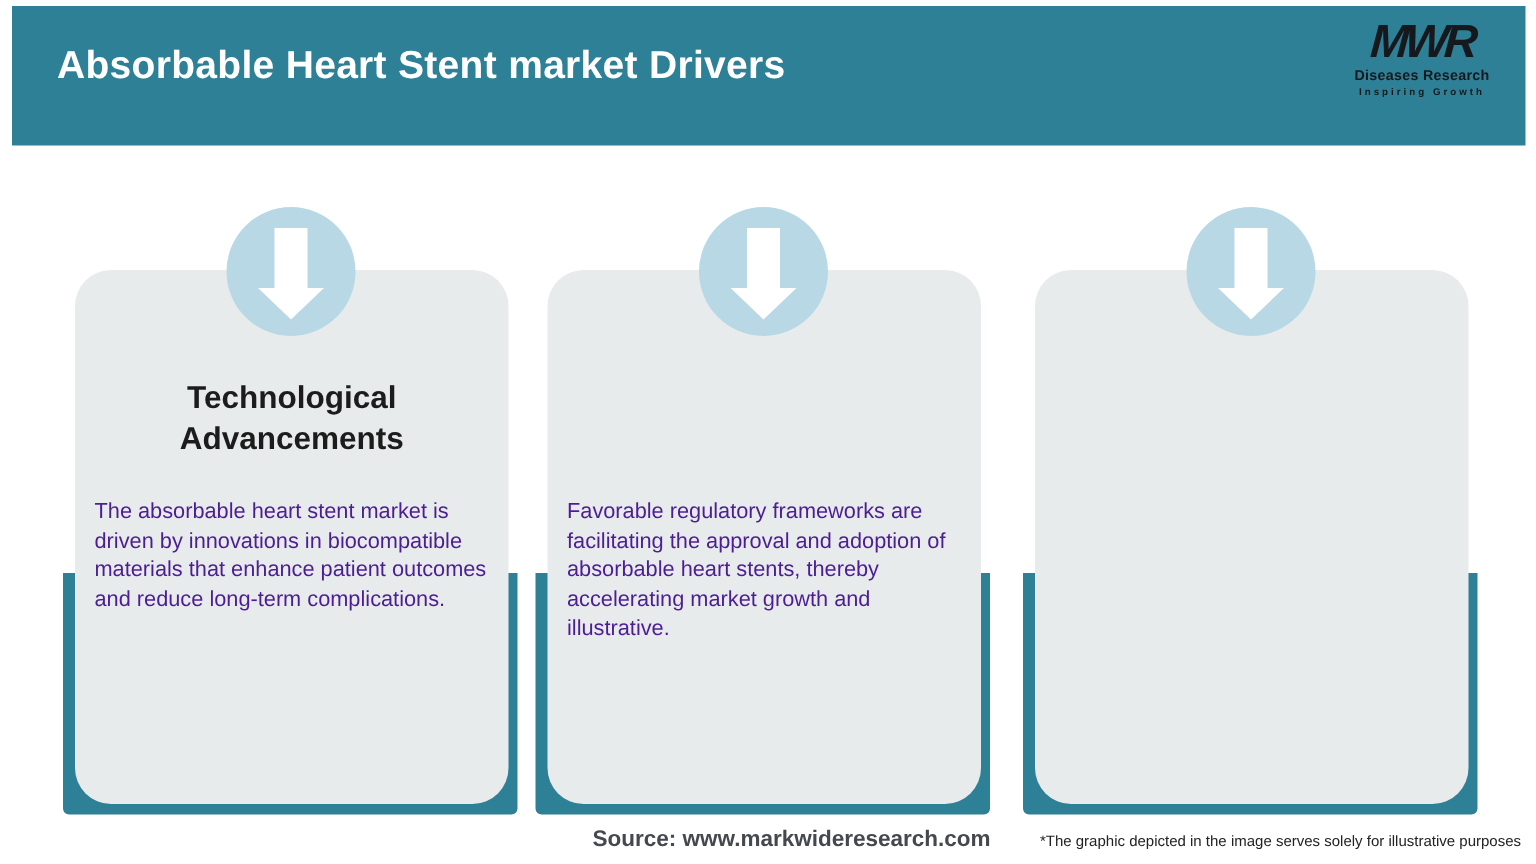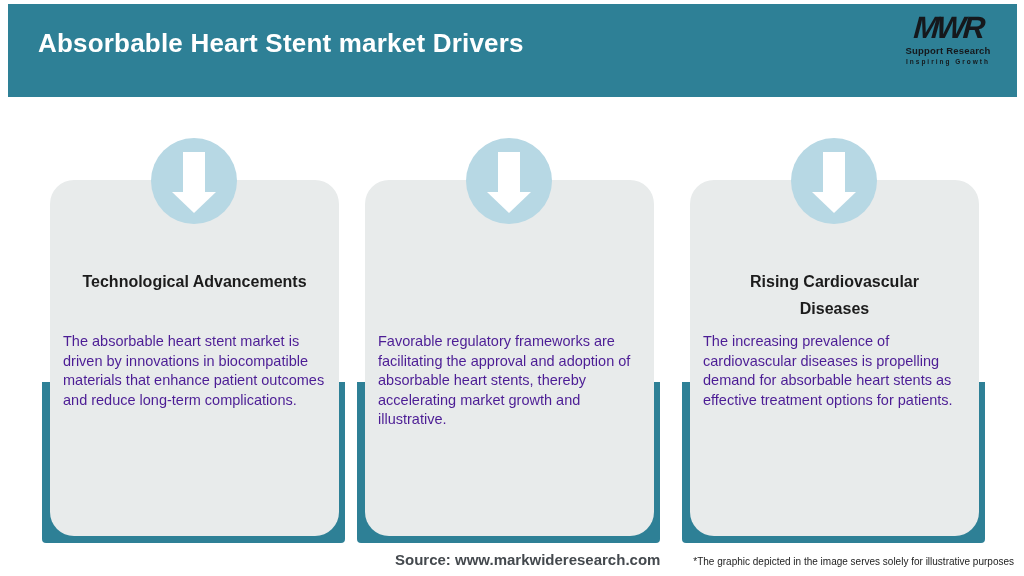--- a/index.html
+++ b/index.html
@@ -79,26 +79,25 @@
     width: 86px; height: 86px;
     border-radius: 50%;
     background: #b7d8e4;
     z-index: 3;
   }
   .circle svg { display: block; }
   .card-title {
     position: absolute;
     top: 72px; left: 0; right: 0;
     text-align: center;
-    font-size: 16px;
+    font-size: 21px;
     font-weight: bold;
     color: #1c1c1c;
     line-height: 27px;
     white-space: pre-line;
-    margin-top: 16px;
   }
   .card-body {
     position: absolute;
     top: 152px; left: 13px; width: 266px;
     font-size: 14.5px;
     color: #4c1d95;
     line-height: 19.5px;
     white-space: pre-line;
   }
 
@@ -130,21 +129,21 @@
 </style>
 </head>
 <body>
 
 <div class="stage">
 
   <div class="header">
     <div class="header-title">Absorbable Heart Stent market Drivers</div>
     <div class="logo">
       <div class="logo-monogram">MWR</div>
-      <div class="logo-name">Support Research</div>
+      <div class="logo-name">Diseases Research</div>
       <div class="logo-tagline">Inspiring Growth</div>
     </div>
   </div>
 
   <div class="group g1">
     <div class="frame"></div>
     <div class="card">
       <div class="card-title">Technological Advancements</div>
       <div class="card-body">The absorbable heart stent market is
 driven by innovations in biocompatible
@@ -172,26 +171,20 @@
       <svg width="86" height="86" viewBox="0 0 86 86" aria-hidden="true">
         <rect x="32" y="14" width="22" height="42" fill="#ffffff"></rect>
         <polygon points="21,54 65,54 43,75" fill="#ffffff"></polygon>
       </svg>
     </div>
   </div>
 
   <div class="group g3">
     <div class="frame"></div>
     <div class="card">
-      <div class="card-title">Rising Cardiovascular
-Diseases</div>
-      <div class="card-body">The increasing prevalence of
-cardiovascular diseases is propelling
-demand for absorbable heart stents as
-effective treatment options for patients.</div>
     </div>
     <div class="circle">
       <svg width="86" height="86" viewBox="0 0 86 86" aria-hidden="true">
         <rect x="32" y="14" width="22" height="42" fill="#ffffff"></rect>
         <polygon points="21,54 65,54 43,75" fill="#ffffff"></polygon>
       </svg>
     </div>
   </div>
 
   <div class="source">Source: www.markwideresearch.com</div>

